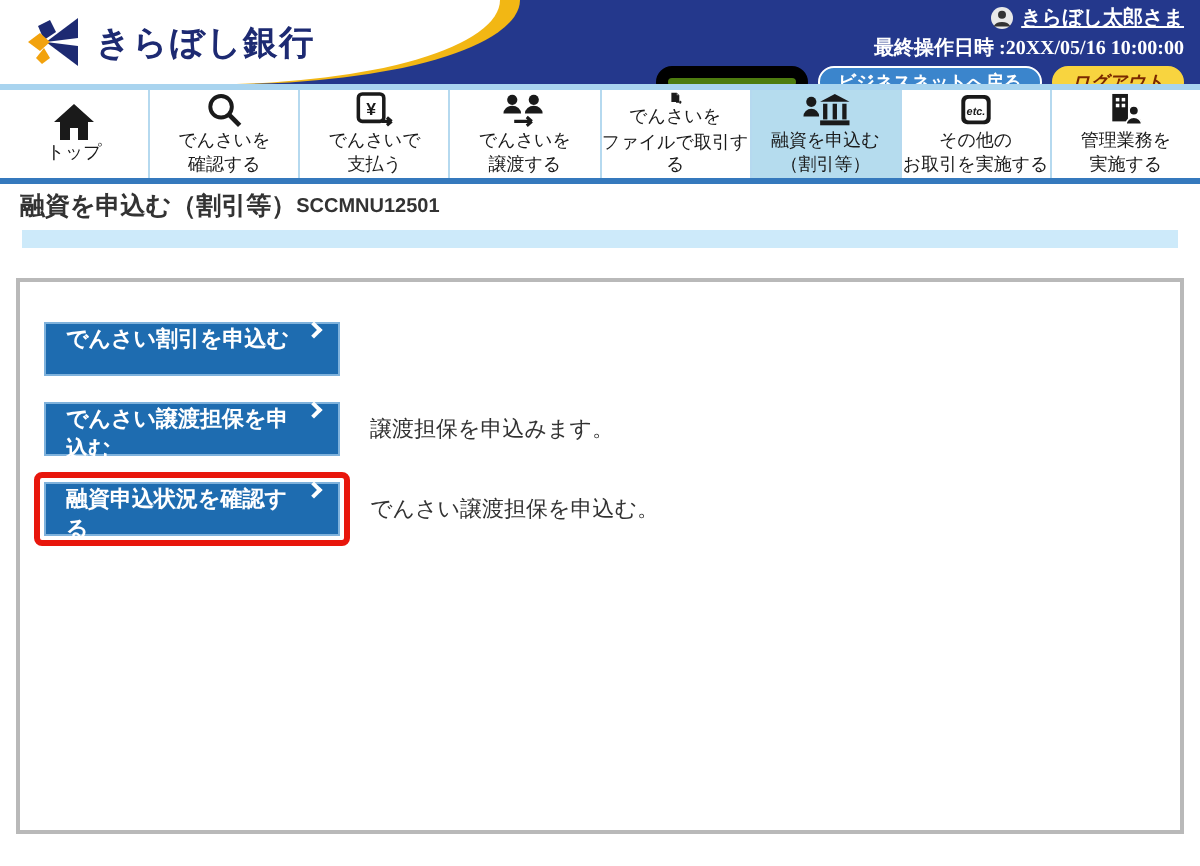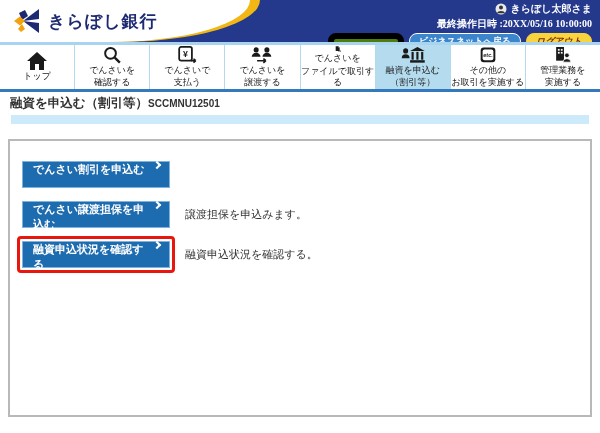--- a/index.html
+++ b/index.html
@@ -12,21 +12,21 @@
                background:#f2b714; border-bottom-right-radius:150px 44px; }
   .logo-white { position:absolute; left:0; top:0; width:250px; height:42px;
                 background:#fff; border-bottom-right-radius:142px 42px;
                 display:flex; align-items:center; }
   .logo-mark { margin:0 8px 0 14px; }
   .bank-name { font-size:17px; font-weight:bold; color:#1d2a72; letter-spacing:1px; }
   .header-strip { height:3px; background:#a9d4ef; }
 
   .header-right { position:absolute; right:8px; top:2px; text-align:right; color:#fff; }
   .user-row { font-size:10px; display:flex; align-items:center; justify-content:flex-end; gap:4px; }
-  .user-name { color:#fff; font-weight:bold; cursor:pointer; }
+  .user-name { color:#fff; text-decoration:underline; font-weight:bold; cursor:pointer; }
   .ts-row { font-size:10px; margin-top:1px; font-weight:bold;font-family:Liberation Serif, serif; }
   .hbtn-row { margin-top:2px; display:flex; gap:5px; justify-content:flex-end; align-items:center; }
   .pill { height:16px; border-radius:9px; font-size:9px; font-weight:bold;
           display:inline-flex; align-items:center; gap:3px; padding:0 9px; cursor:pointer; }
   .pill-guide   { background:#4d7c0f; color:#222; border:6px solid #000000;flex-direction:column; }
   .pill-biznet  { background:#3b85cc; color:#fff; border:1px solid #fff; }
   .pill-logout  { background:#f8d43f; color:#7a2800; border:1px solid #f8d43f;font-style:italic; }
 
   
   .nav { display:flex; height:47px; background:#fff; border-bottom:3px solid #3579bd; }
@@ -212,15 +212,15 @@
     <span class="menu-desc">譲渡担保を申込みます。</span>
   </div>
 
   <div class="menu-row">
     <div class="red-box">
       <div class="menu-btn">
         <span>融資申込状況を確認する</span>
         <span class="chev"></span>
       </div>
     </div>
-    <span class="menu-desc">融資申込状況を確認する。</span>
+    <span class="menu-desc">でんさい譲渡担保を申込む。</span>
   </div>
 </div>
 
 </body></html>

